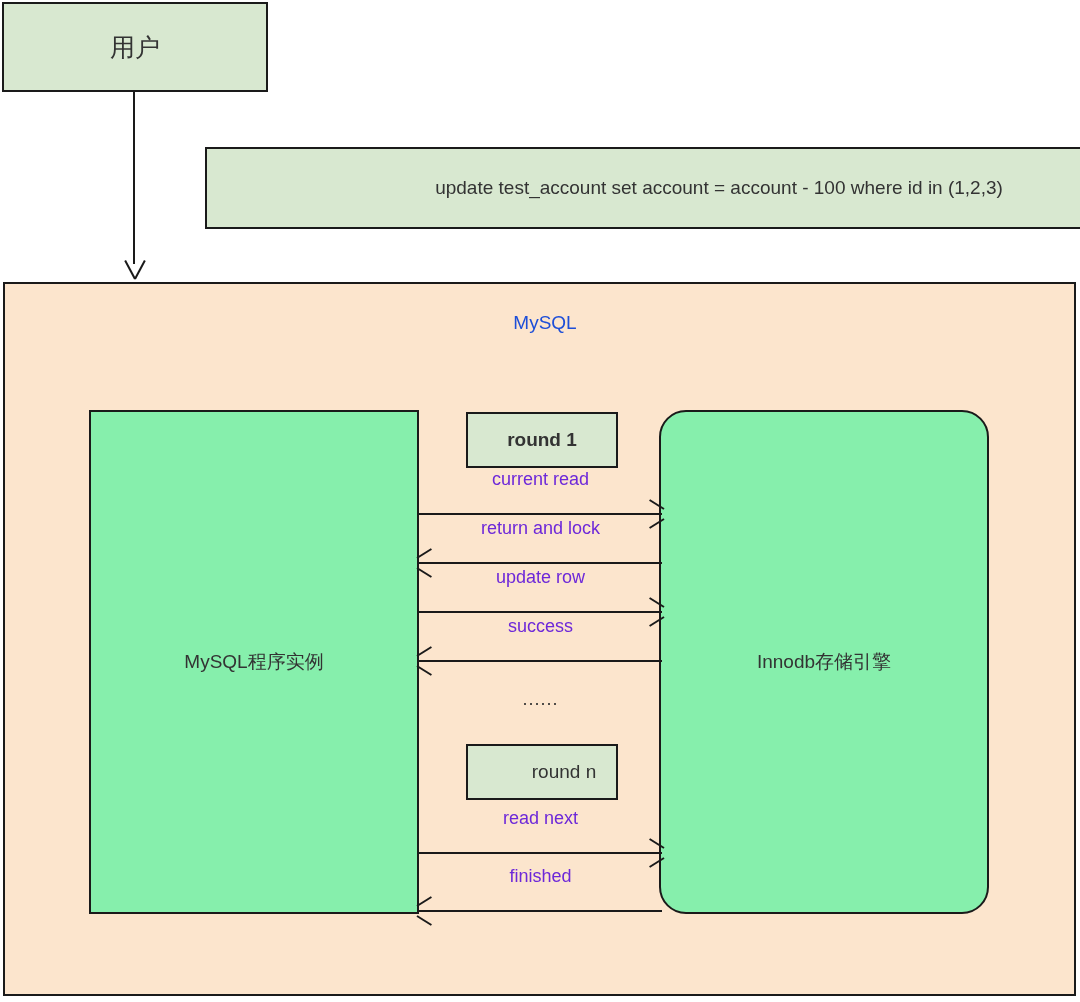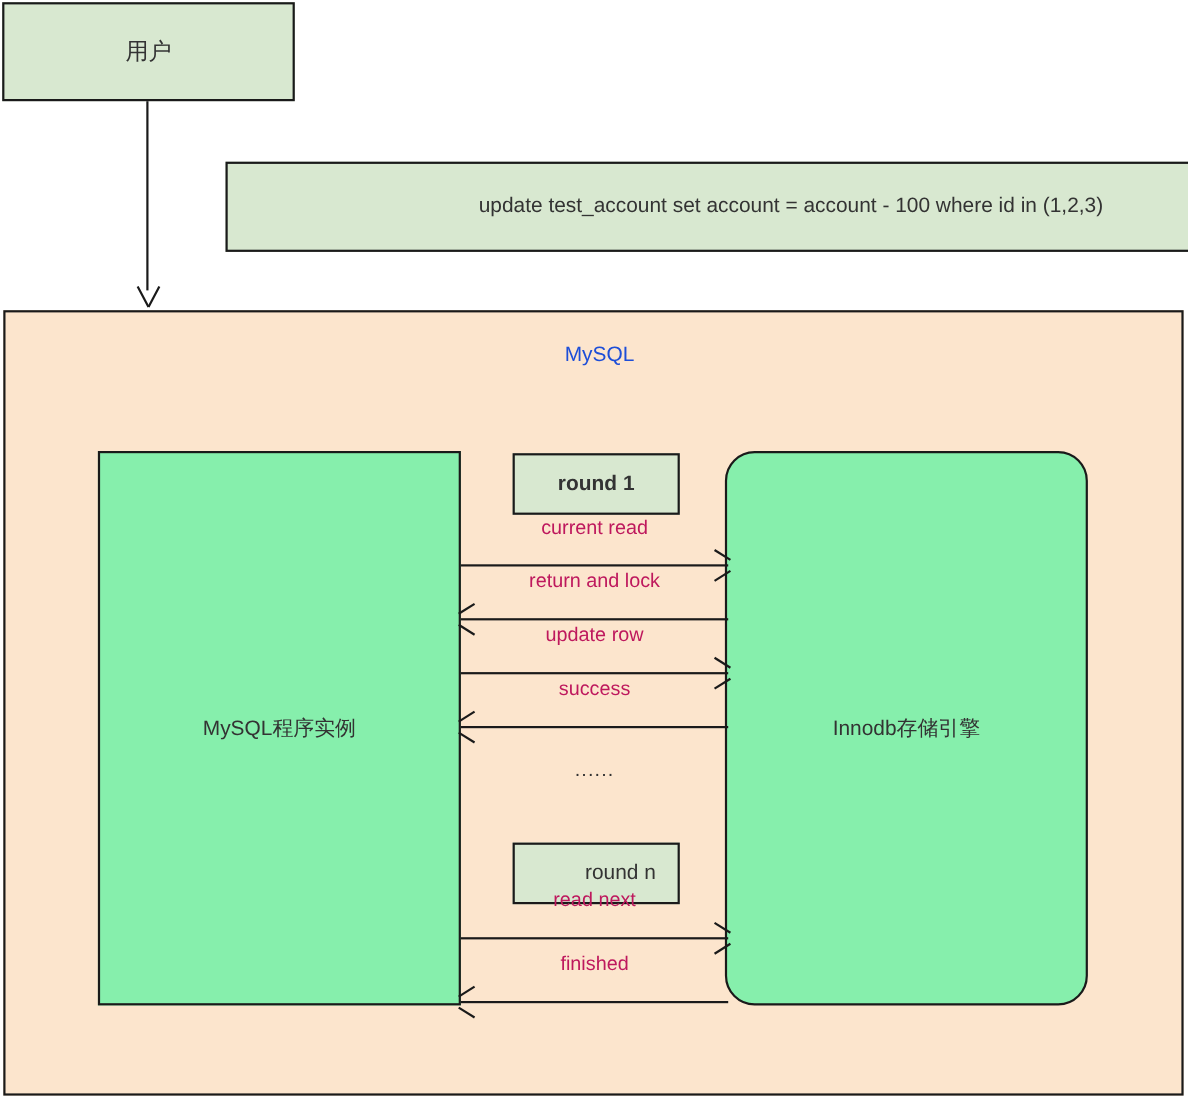--- a/index.html
+++ b/index.html
@@ -21,21 +21,21 @@
     display: flex;
     align-items: center;
     justify-content: center;
     color: #333333;
   }
   
   #user-box {
     left: 2px; top: 2px; width: 266px; height: 90px;
     background: #d8e8d0;
     border: 2px solid #1a1a1a;
-    font-size: 21px;
+    font-size: 25px;
   }
   
   #sql-box {
     left: 205px; top: 147px; width: 984px; height: 82px;
     background: #d8e8d0;
     border: 2px solid #1a1a1a;
     font-size: 19px;
     color: #333333;
     padding-left: 44px;
   }
@@ -81,35 +81,35 @@
     box-sizing: border-box;
     background: #d8e8d0;
     border: 2px solid #1a1a1a;
     display: flex;
     align-items: center;
     justify-content: center;
     font-size: 19px;
     color: #333333;
   }
   #round-1 { left: 461px; top: 128px; width: 152px; height: 56px; font-weight: bold; }
-  #round-n { left: 461px; top: 482px; width: 152px; height: 56px; padding-left: 44px; }
+  #round-n { left: 461px; top: 460px; width: 152px; height: 56px; padding-left: 44px; }
 
   
   .message {
     position: absolute;
     left: 414px;
     width: 243px;
     height: 48px;
   }
   .message .msg-label {
     position: absolute;
     left: 0; top: 2px; width: 243px;
     text-align: center;
     font-size: 18px;
-    color: #be185d;
+    color: #6d28d9;
   }
   .message .msg-line {
     position: absolute;
     left: 0; bottom: 0;
     width: 243px;
     height: 2px;
     background: #1a1a1a;
   }
   .message .arrow-head {
     position: absolute;

